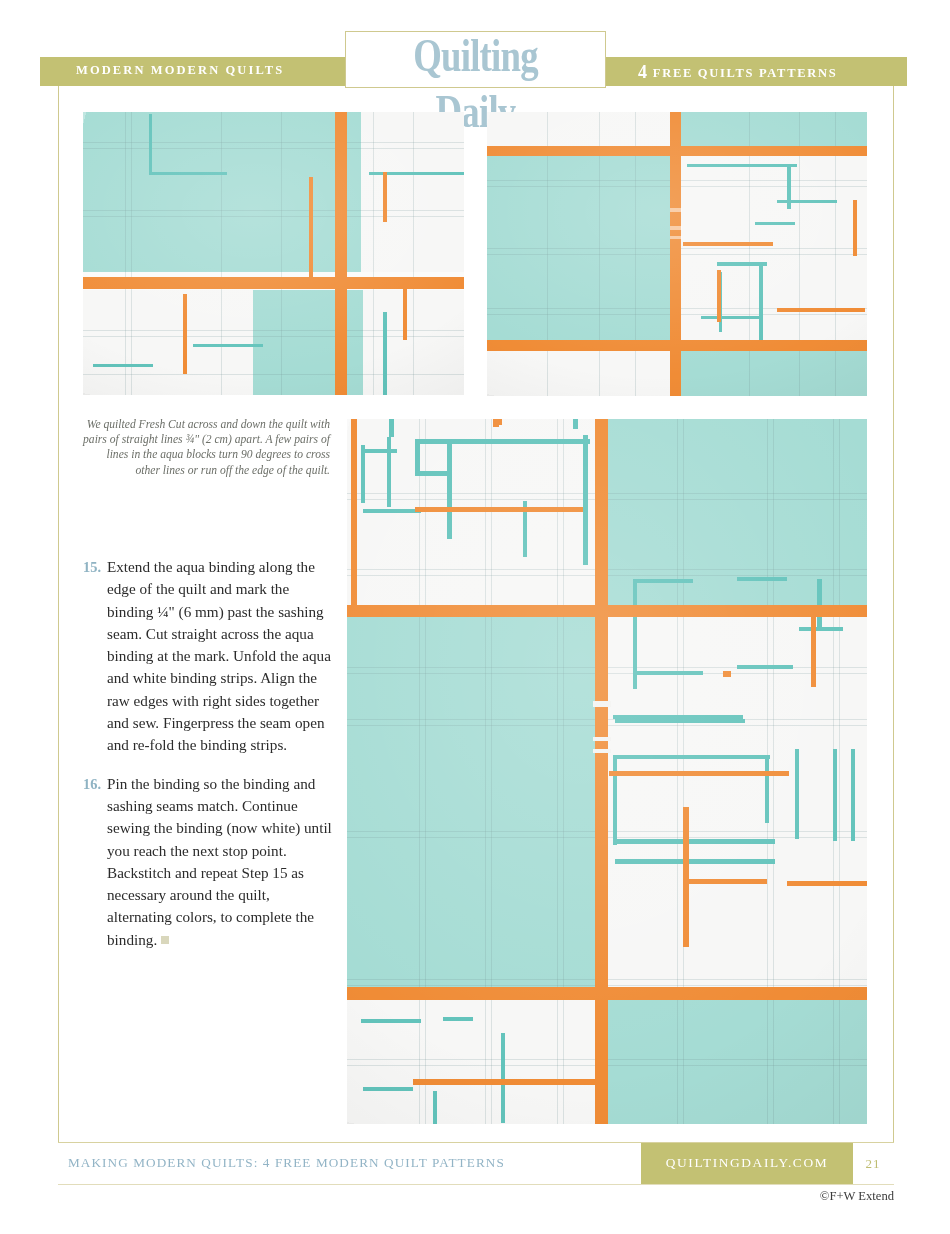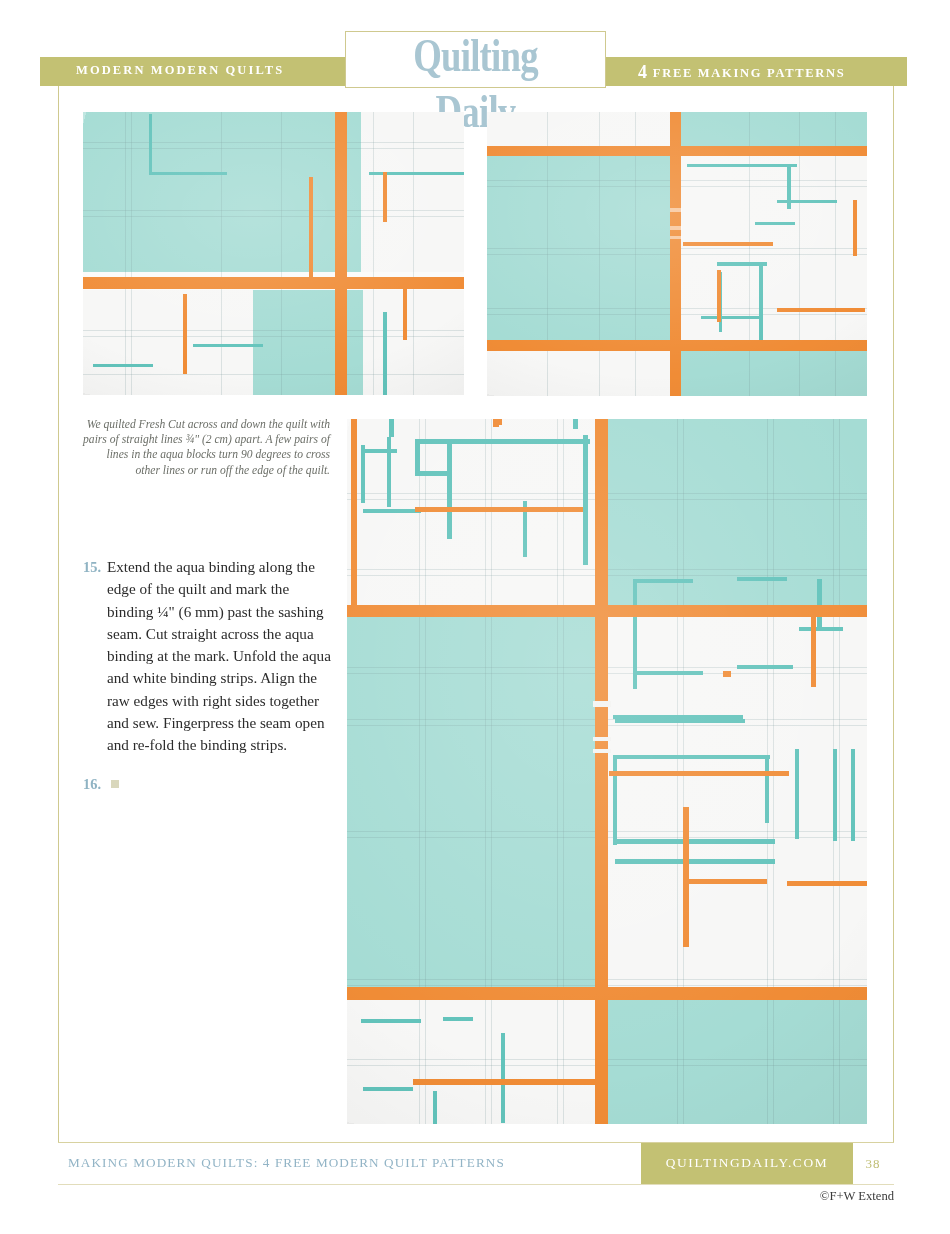--- a/index.html
+++ b/index.html
@@ -84,21 +84,21 @@
 </style>
 </head>
 <body>
 
 <div class="rule-left"></div>
 <div class="rule-right"></div>
 
 <div class="hdr-bar hdr-bar-left"></div>
 <div class="hdr-bar hdr-bar-right"></div>
 <div class="hdr-left-txt">MODERN MODERN QUILTS</div>
-<div class="hdr-right-txt"><span class="big">4</span> <span>FREE MAKING PATTERNS</span></div>
+<div class="hdr-right-txt"><span class="big">4</span> <span>FREE QUILTS PATTERNS</span></div>
 <div class="logo-box"></div>
 <div class="logo-txt">Quilting Daily</div>
 
 <div class="photo" id="photo-tl">
   <div class="qbg"></div>
 
   <div class="blk aqua" style="left:-10px;top:-10px;width:288px;height:170px;"></div>
   <div class="blk white" style="left:278px;top:-10px;width:120px;height:170px;"></div>
   <div class="blk aqua" style="left:-10px;top:178px;width:288px;height:130px;"></div>
   <div class="blk white" style="left:278px;top:178px;width:120px;height:130px;"></div>
@@ -281,23 +281,23 @@
 
 <div class="caption">We quilted Fresh Cut across and down the quilt with pairs of straight lines ¾" (2 cm) apart. A few pairs of lines in the aqua blocks turn 90 degrees to cross other lines or run off the edge of the quilt.</div>
 
 <div class="col">
   <div class="para">
     <span class="num">15.</span>
     <span>Extend the aqua binding along the edge of the quilt and mark the binding ¼" (6 mm) past the sashing seam. Cut straight across the aqua binding at the mark. Unfold the aqua and white binding strips. Align the raw edges with right sides together and sew. Fingerpress the seam open and re-fold the binding strips.</span>
   </div>
   <div class="para">
     <span class="num">16.</span>
-    <span class="endmark"></span>
+    <span>Pin the binding so the binding and sashing seams match. Continue sewing the binding (now white) until you reach the next stop point. Backstitch and repeat Step 15 as necessary around the quilt, alternating colors, to complete the binding.</span><span class="endmark"></span>
   </div>
 </div>
 
 <div class="rule-footer-top"></div>
 <div class="rule-footer-bottom"></div>
 <div class="f-left">MAKING MODERN QUILTS: 4 FREE MODERN QUILT PATTERNS</div>
 <div class="f-box"></div>
 <div class="f-url">QUILTINGDAILY.COM</div>
-<div class="f-pg">38</div>
+<div class="f-pg">21</div>
 <div class="f-copy">©F+W Extend</div>
 
 </body></html>

